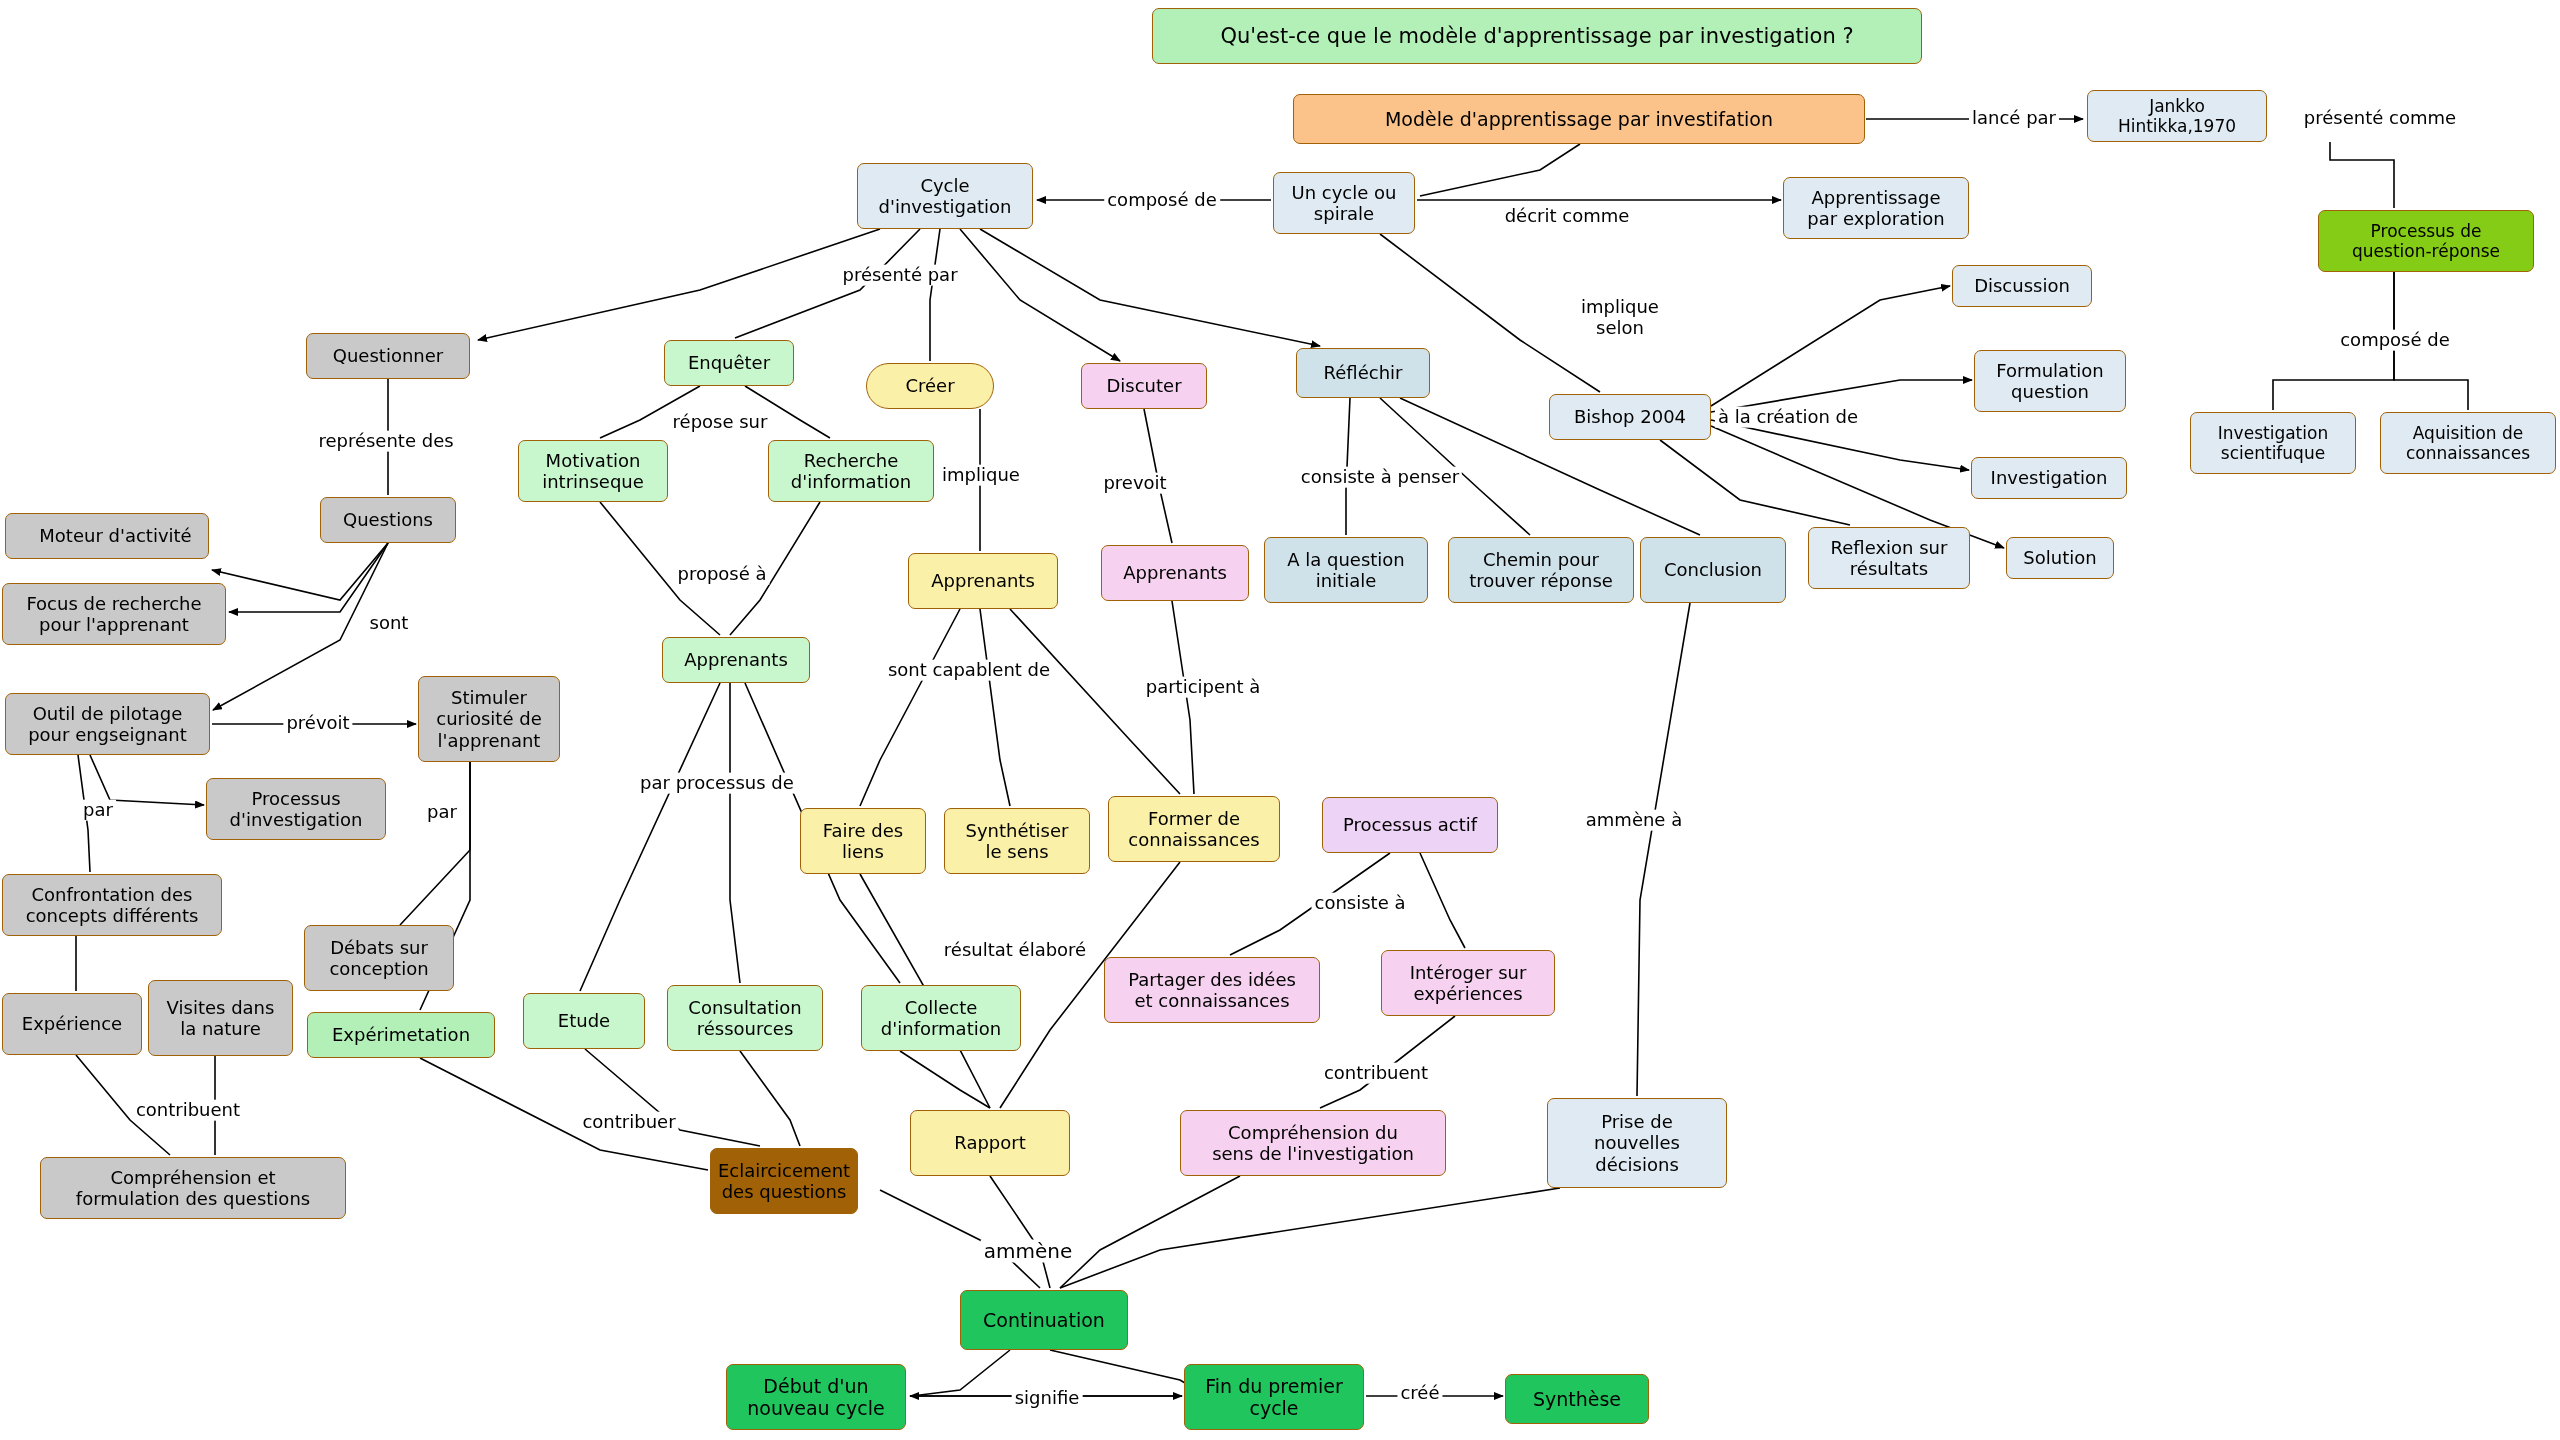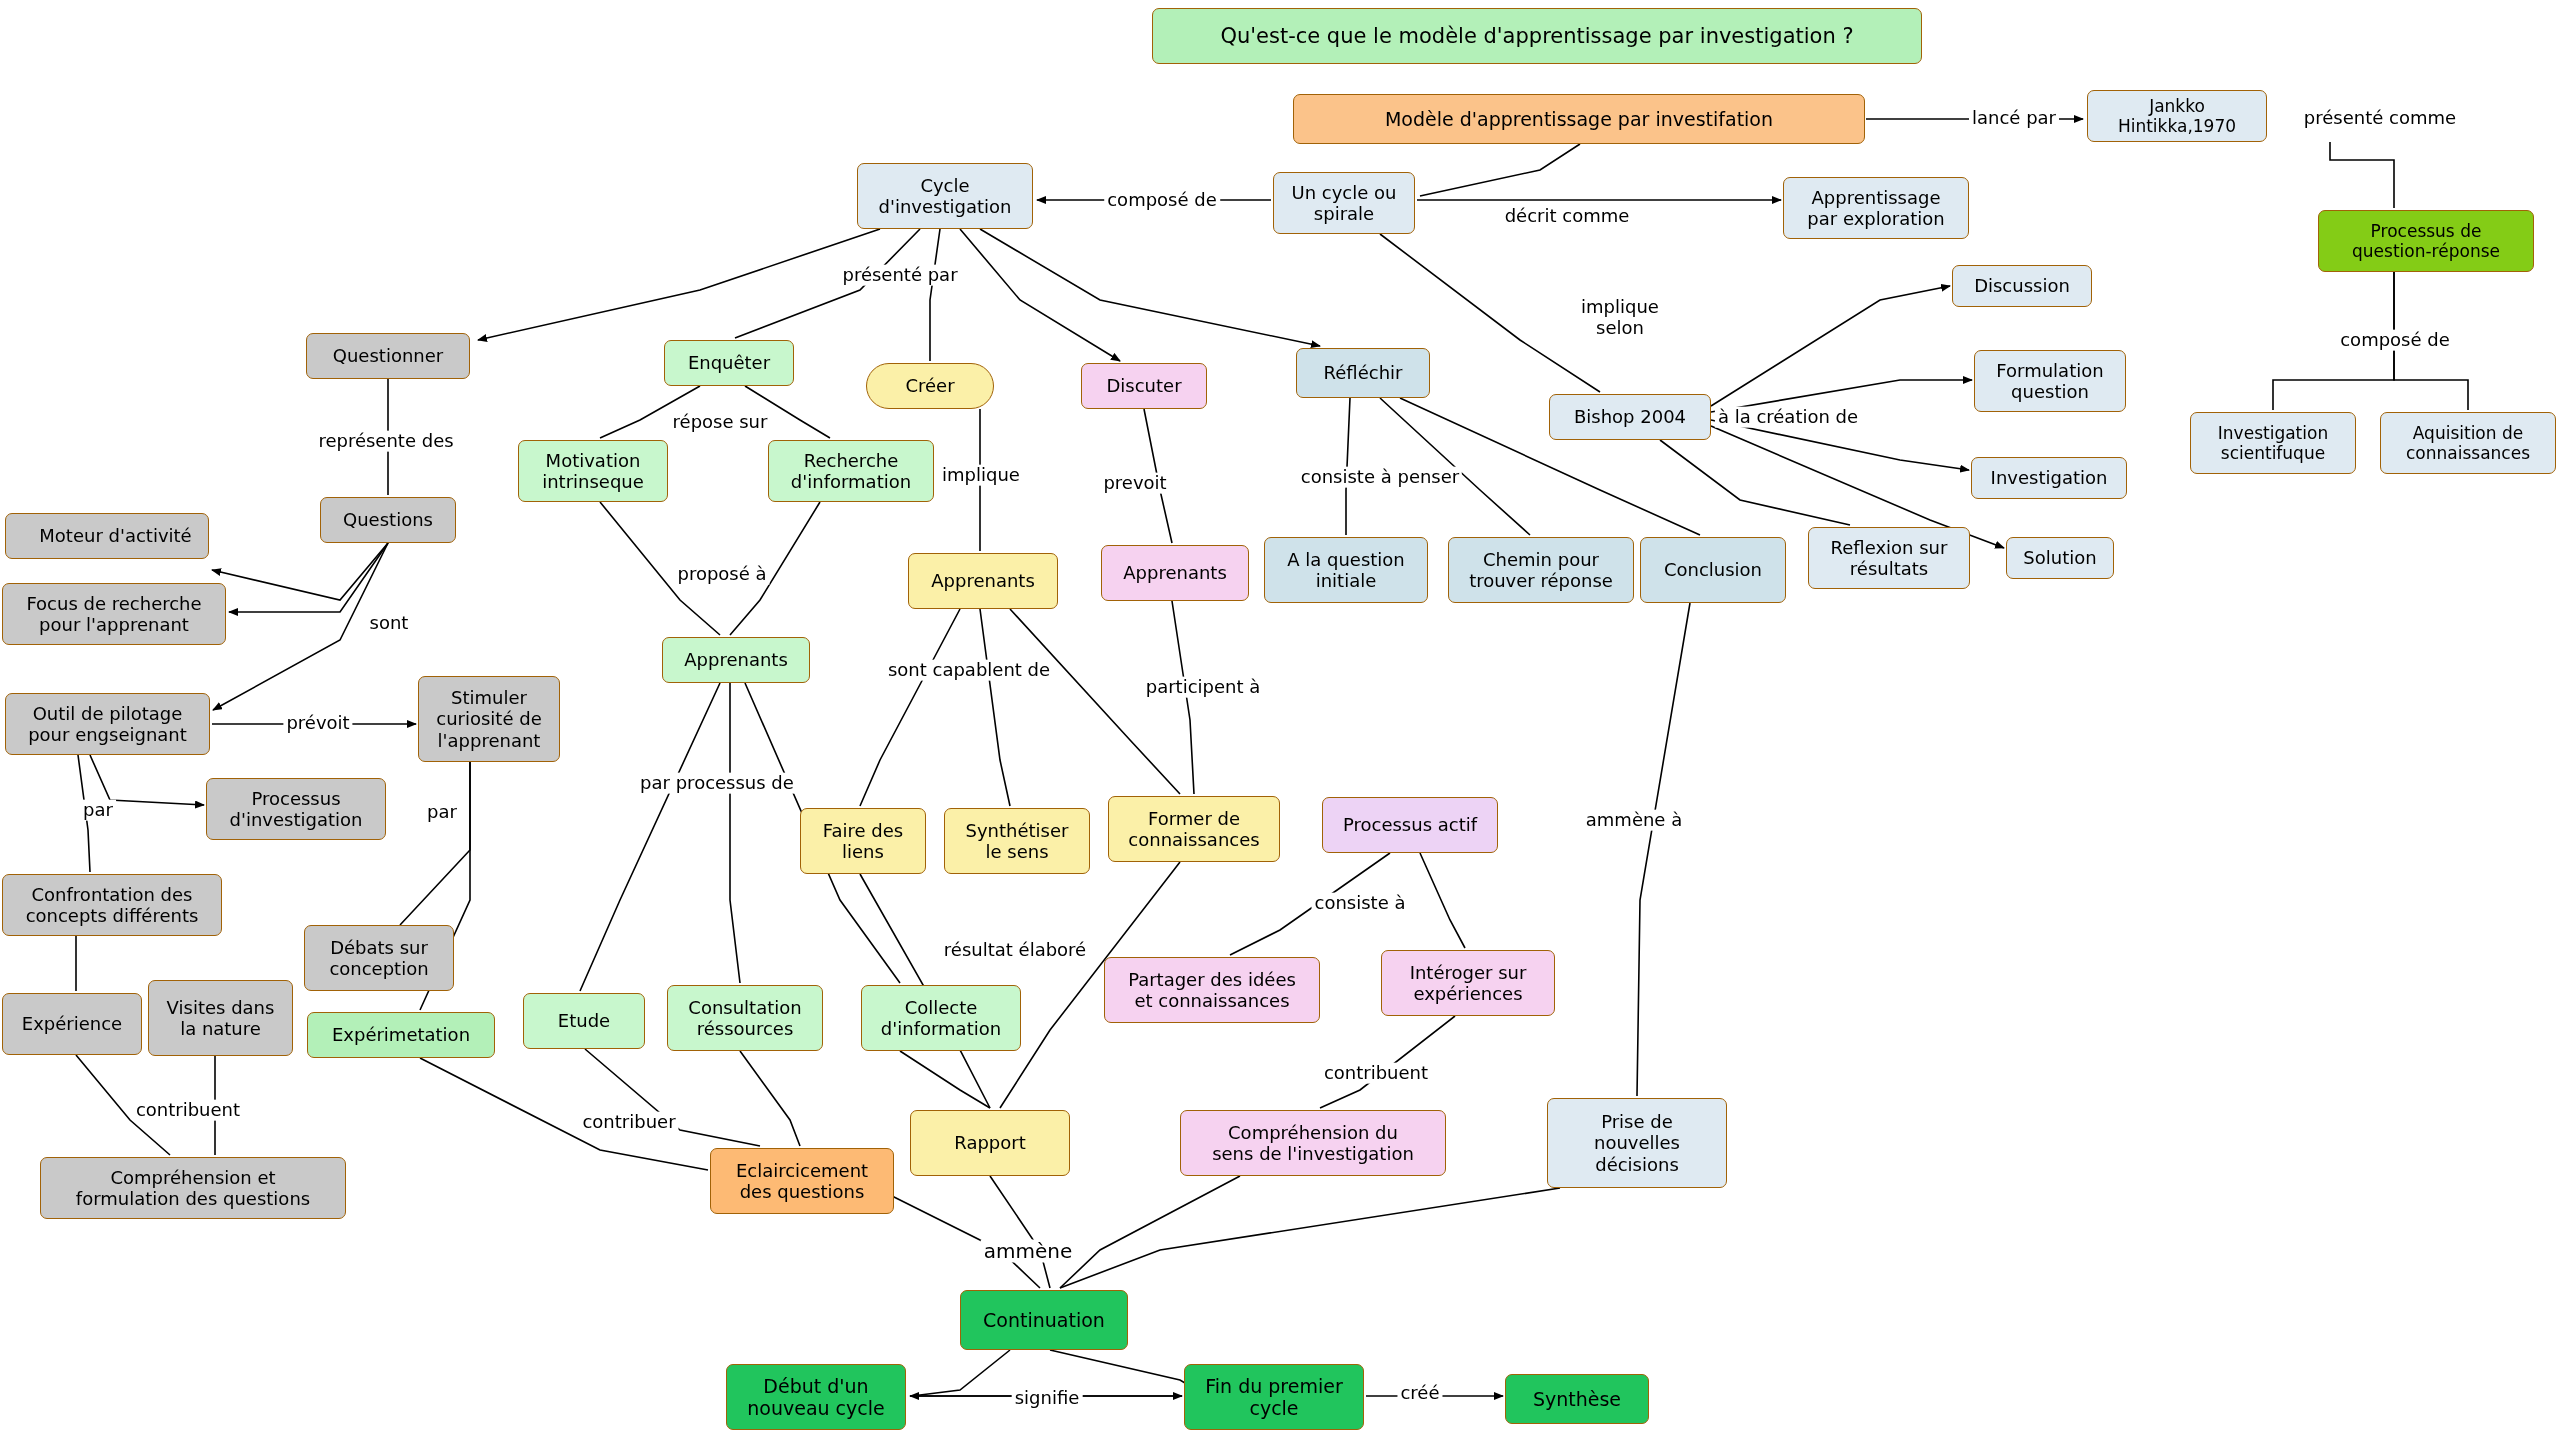--- a/index.html
+++ b/index.html
@@ -179,21 +179,21 @@
       <div class="node" style="left: 518px; top: 440px; width: 150px; height: 62px; background: rgb(200, 247, 205); font-size: 18px;">Motivation
 intrinseque</div>
       <div class="node" style="left: 768px; top: 440px; width: 166px; height: 62px; background: rgb(200, 247, 205); font-size: 18px;">Recherche
 d'information</div>
       <div class="node" style="left: 662px; top: 637px; width: 148px; height: 46px; background: rgb(200, 247, 205); font-size: 18px;">Apprenants</div>
       <div class="node" style="left: 523px; top: 993px; width: 122px; height: 56px; background: rgb(200, 247, 205); font-size: 18px;">Etude</div>
       <div class="node" style="left: 667px; top: 985px; width: 156px; height: 66px; background: rgb(200, 247, 205); font-size: 18px;">Consultation
 réssources</div>
       <div class="node" style="left: 843px; top: 985px; width: 160px; height: 66px; background: rgb(200, 247, 205); font-size: 18px; margin-left: 18px;">Collecte
 d'information</div>
-      <div class="node" style="left: 710px; top: 1148px; width: 184px; height: 66px; background: #fdba74; font-size: 18px;">Eclaircicement
+      <div class="node" style="left: 710px; top: 1148px; width: 148px; height: 66px; background: #a16207; font-size: 18px;">Eclaircicement
 des questions</div>
       <div class="node" style="left: 866px; top: 363px; width: 128px; height: 46px; background: rgb(251, 240, 168); font-size: 18px; border-radius: 23px;">Créer</div>
       <div class="node" style="left: 908px; top: 553px; width: 150px; height: 56px; background: rgb(251, 240, 168); font-size: 18px;">Apprenants</div>
       <div class="node" style="left: 800px; top: 808px; width: 126px; height: 66px; background: rgb(251, 240, 168); font-size: 18px;">Faire des
 liens</div>
       <div class="node" style="left: 944px; top: 808px; width: 146px; height: 66px; background: rgb(251, 240, 168); font-size: 18px;">Synthétiser
 le sens</div>
       <div class="node" style="left: 1108px; top: 796px; width: 172px; height: 66px; background: rgb(251, 240, 168); font-size: 18px;">Former de
 connaissances</div>
       <div class="node" style="left: 910px; top: 1110px; width: 160px; height: 66px; background: rgb(251, 240, 168); font-size: 18px;">Rapport</div>

